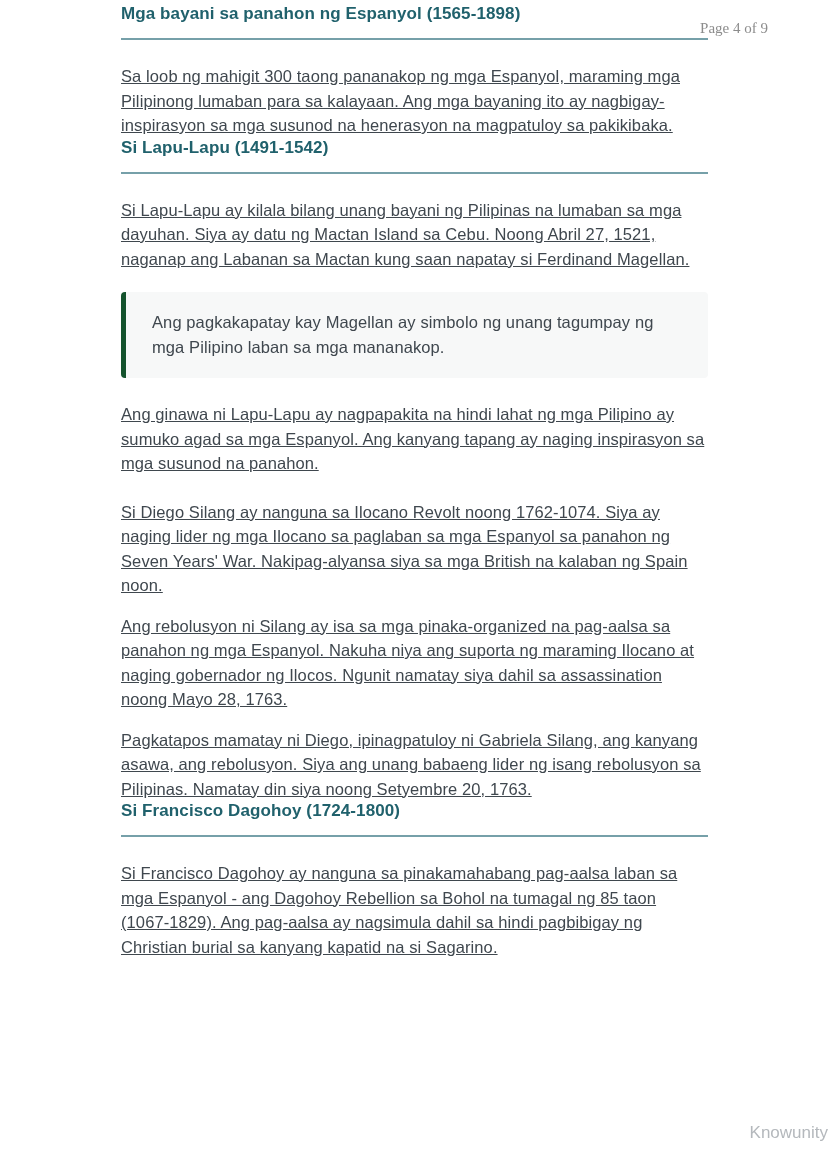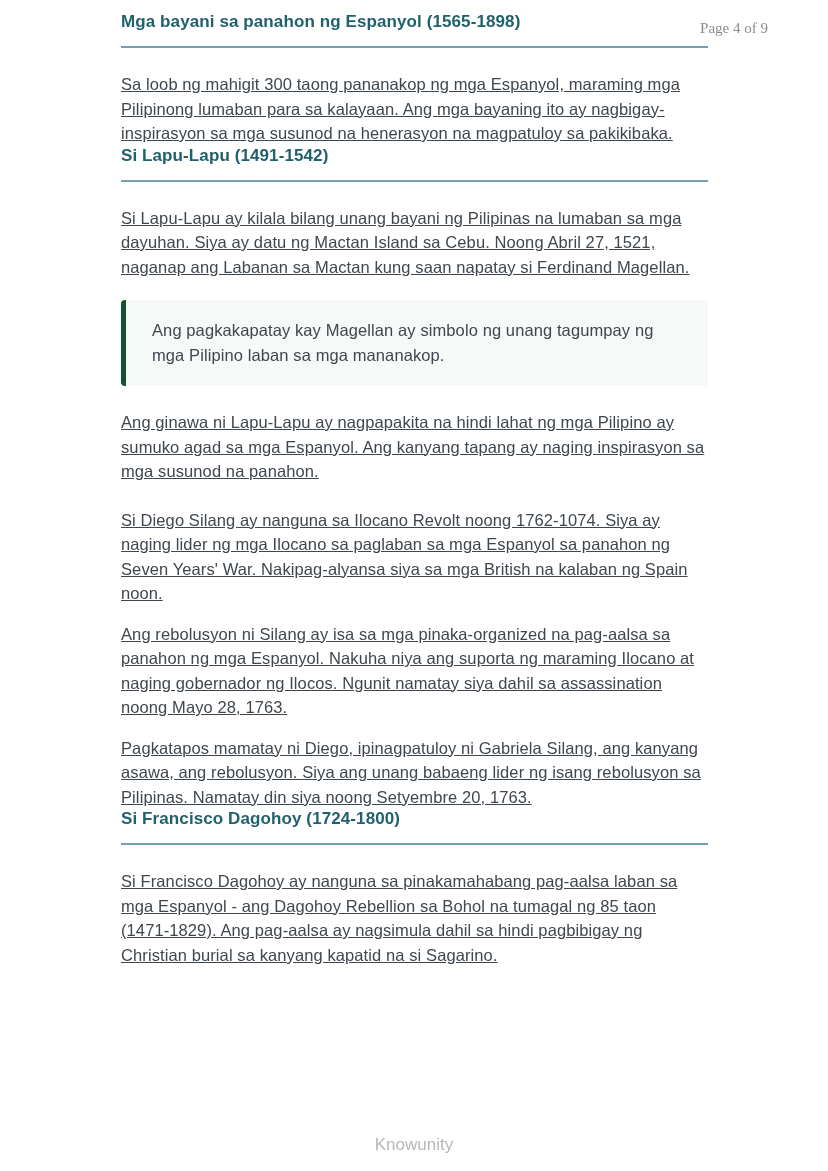--- a/index.html
+++ b/index.html
@@ -18,21 +18,21 @@
   .page-number {
     position: absolute;
     top: 20px;
     right: 60px;
     font-family: "Liberation Serif", "DejaVu Serif", serif;
     font-size: 15px;
     color: #8c8c8c;
   }
   .content {
     position: absolute;
-    top: 12px;
+    top: 4px;
     left: 121px;
     width: 587px;
   }
   h2.section-heading {
     margin: 24px 0 0 0;
     padding: 0 0 14px 0;
     font-size: 17px;
     font-weight: bold;
     letter-spacing: 0.1px;
     color: #20616c;
@@ -59,24 +59,24 @@
     border-left: 5px solid #14532d;
     border-radius: 4px;
     font-size: 16.5px;
     line-height: 25px;
     letter-spacing: 0.1px;
     color: #3f474e;
     box-sizing: border-box;
   }
   .footer-brand {
     position: absolute;
-    bottom: 16px;
+    bottom: 28px;
     left: 0;
     width: 100%;
-    text-align: center;
+    text-align: right;
     font-size: 17px;
     color: #b4b8bc;
   }
 </style>
 </head>
 <body>
 
 <div class="page">
 
   <div class="page-number">Page 4 of 9</div>
@@ -96,20 +96,20 @@
     </section>
 
     <section>
       <p class="body-paragraph after-heading">Si Diego Silang ay nanguna sa Ilocano Revolt noong 1762-1074. Siya ay naging lider ng mga Ilocano sa paglaban sa mga Espanyol sa panahon ng Seven Years' War. Nakipag-alyansa siya sa mga British na kalaban ng Spain noon.</p>
       <p class="body-paragraph">Ang rebolusyon ni Silang ay isa sa mga pinaka-organized na pag-aalsa sa panahon ng mga Espanyol. Nakuha niya ang suporta ng maraming Ilocano at naging gobernador ng Ilocos. Ngunit namatay siya dahil sa assassination noong Mayo 28, 1763.</p>
       <p class="body-paragraph">Pagkatapos mamatay ni Diego, ipinagpatuloy ni Gabriela Silang, ang kanyang asawa, ang rebolusyon. Siya ang unang babaeng lider ng isang rebolusyon sa Pilipinas. Namatay din siya noong Setyembre 20, 1763.</p>
     </section>
 
     <section>
       <h2 class="section-heading">Si Francisco Dagohoy (1724-1800)</h2>
-      <p class="body-paragraph after-heading">Si Francisco Dagohoy ay nanguna sa pinakamahabang pag-aalsa laban sa mga Espanyol - ang Dagohoy Rebellion sa Bohol na tumagal ng 85 taon (1471-1829). Ang pag-aalsa ay nagsimula dahil sa hindi pagbibigay ng Christian burial sa kanyang kapatid na si Sagarino.</p>
+      <p class="body-paragraph after-heading">Si Francisco Dagohoy ay nanguna sa pinakamahabang pag-aalsa laban sa mga Espanyol - ang Dagohoy Rebellion sa Bohol na tumagal ng 85 taon (1067-1829). Ang pag-aalsa ay nagsimula dahil sa hindi pagbibigay ng Christian burial sa kanyang kapatid na si Sagarino.</p>
     </section>
 
   </div>
 
   <div class="footer-brand">Knowunity</div>
 
 </div>
 
 </body></html>

